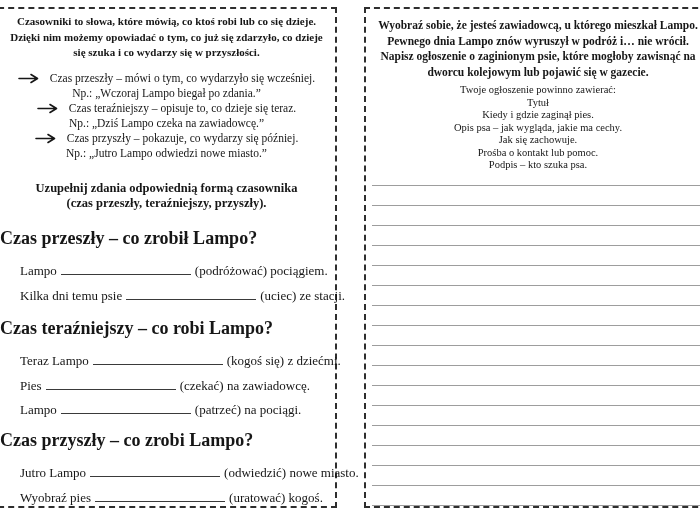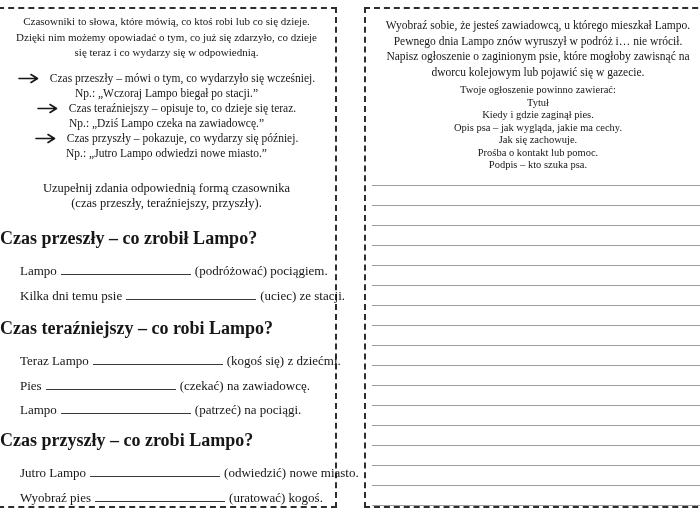--- a/index.html
+++ b/index.html
@@ -10,21 +10,21 @@
     font-family:"Liberation Serif","DejaVu Serif",serif;
   }
   .panel{position:absolute;border:2px dashed #2e2e2e;background:#fff;}
   .panel-left{left:-12px;top:7px;width:345px;height:497px;}
   .panel-right{left:364px;top:7px;width:360px;height:497px;}
 
   .pl-content{position:absolute;left:10px;top:2px;width:333px;}
   .pr-content{position:absolute;left:6px;top:2px;width:332px;}
 
   .centered{text-align:center;}
-  .nowrap div{white-space:nowrap;}
+  .nowrap div{white-space:nowrap;font-weight:bold;}
 
   .l-intro{position:absolute;top:3px;width:100%;font-size:11px;line-height:15.5px;}
   .l-tenses{position:absolute;top:60px;width:100%;font-size:11.5px;line-height:15px;}
   .tense-row{display:flex;justify-content:center;align-items:center;white-space:nowrap;}
   .arrow{display:inline-flex;align-items:center;margin-right:6px;}
   .np{text-align:center;white-space:nowrap;}
 
   .l-task{position:absolute;top:170px;width:100%;font-size:12.5px;line-height:15px;}
 
   .l-section{position:absolute;width:100%;}
@@ -41,35 +41,35 @@
 </head>
 <body>
 
 <div class="panel panel-left">
   <div class="pl-content">
 
     <div class="l-intro centered nowrap">
 
     <div>Czasowniki to słowa, które mówią, co ktoś robi lub co się dzieje.</div>
         <div>Dzięki nim możemy opowiadać o tym, co już się zdarzyło, co dzieje</div>
-        <div>się teraz i co wydarzy się w odpowiednią.</div>
+        <div>się szuka i co wydarzy się w przyszłości.</div>
       </div>
 
     <div class="l-tenses">
 
     <div class="tense">
         <div class="tense-row">
           <span class="arrow">
             <svg width="26" height="11" viewBox="0 0 26 11" aria-hidden="true">
               <path d="M1 5.5 H19.5 M19.5 5.5 L13 1.5 M19.5 5.5 L13 9.5" stroke="#161616" stroke-width="1.6" fill="none" stroke-linecap="round"></path>
             </svg>
           </span>
           <span>Czas przeszły – mówi o tym, co wydarzyło się wcześniej.</span>
         </div>
-        <div class="np">Np.: „Wczoraj Lampo biegał po stacji.”</div>
+        <div class="np">Np.: „Wczoraj Lampo biegał po zdania.”</div>
       </div>
         <div class="tense">
         <div class="tense-row">
           <span class="arrow">
             <svg width="26" height="11" viewBox="0 0 26 11" aria-hidden="true">
               <path d="M1 5.5 H19.5 M19.5 5.5 L13 1.5 M19.5 5.5 L13 9.5" stroke="#161616" stroke-width="1.6" fill="none" stroke-linecap="round"></path>
             </svg>
           </span>
           <span>Czas teraźniejszy – opisuje to, co dzieje się teraz.</span>
         </div>

